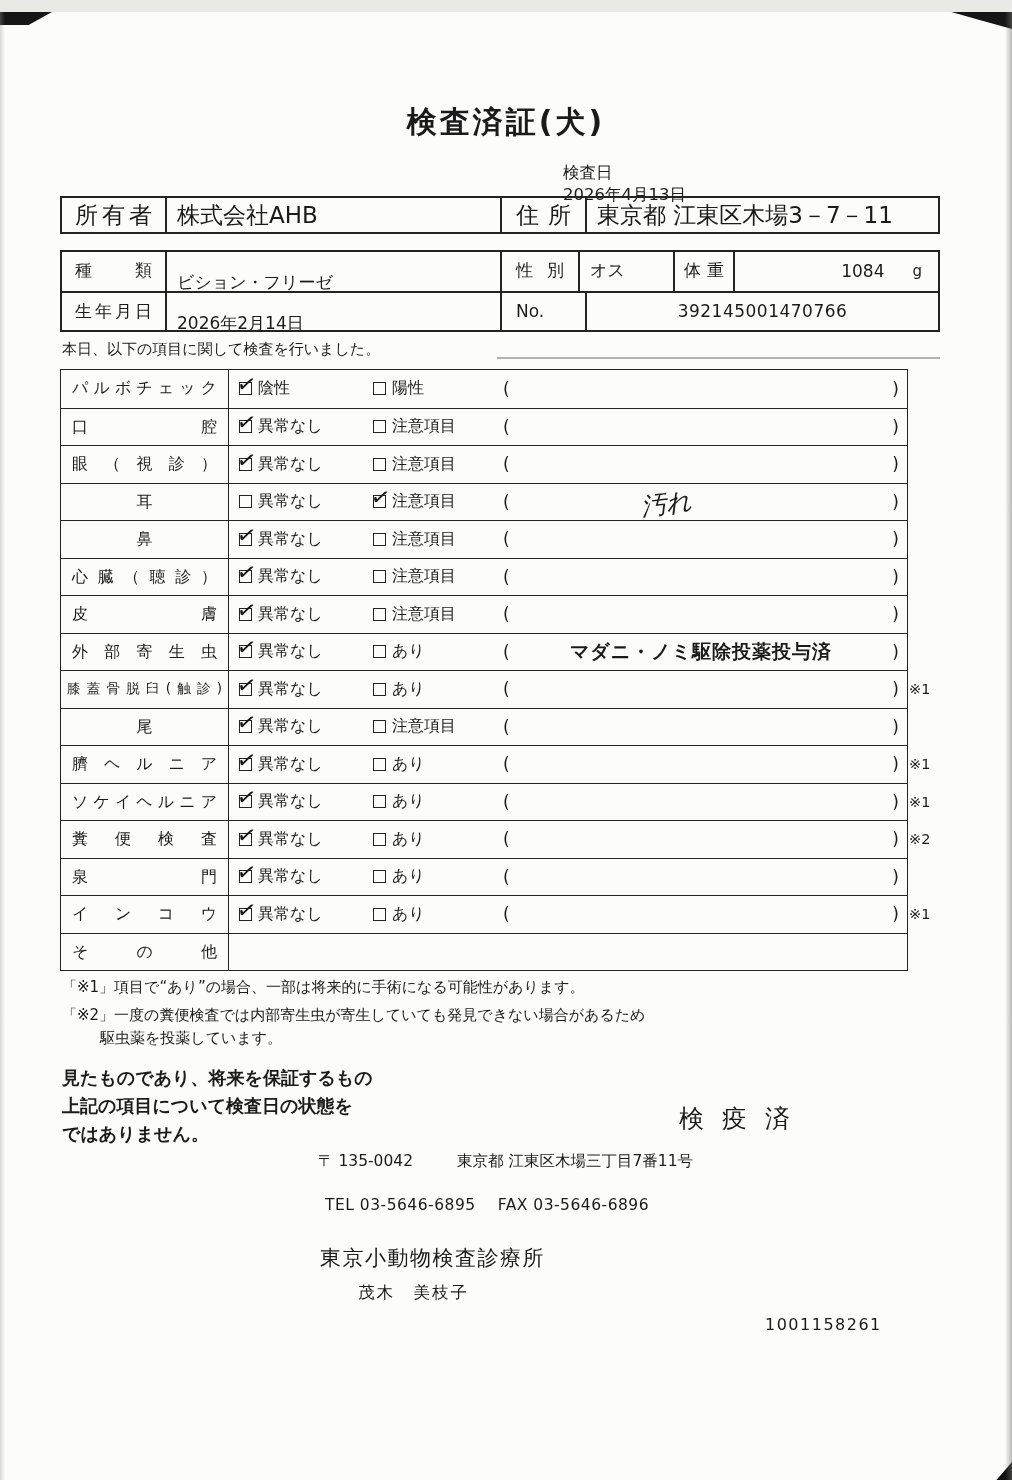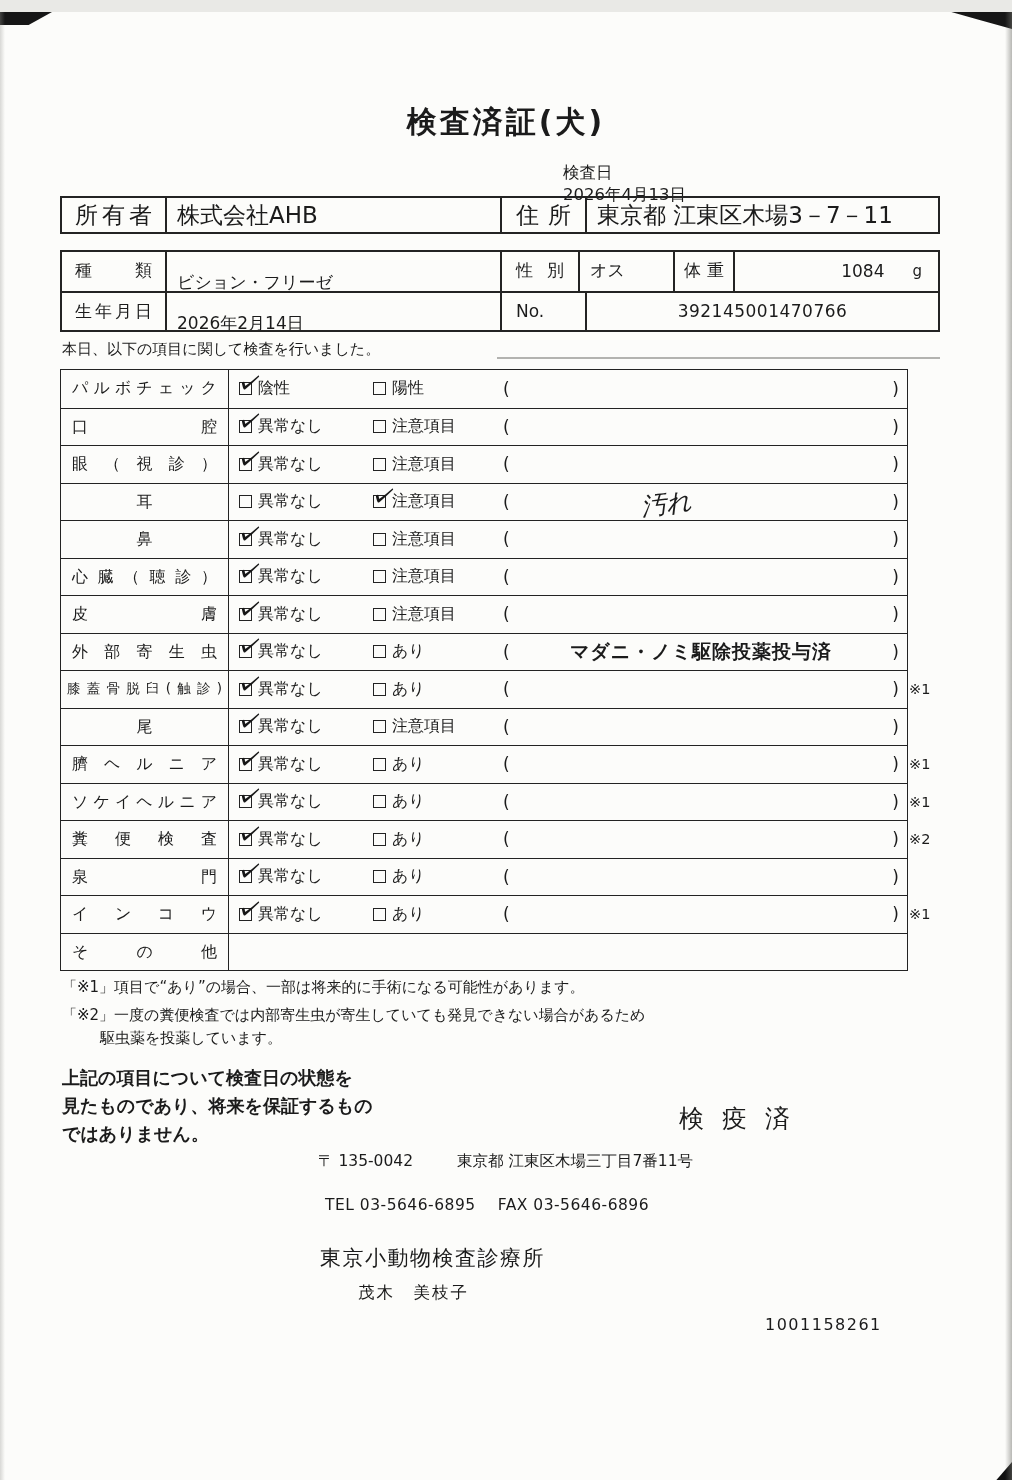--- a/index.html
+++ b/index.html
@@ -47,21 +47,21 @@
 
   .intro { position:absolute; top:328px; left:62px; font-size:15px; }
 
   
   .tbl-main { position:absolute; top:357px; left:60px; width:848px; border:1.6px solid #232323; font-size:16px; }
   .trow { display:flex; height:37.5px; position:relative; }
   .trow + .trow { border-top:1.4px solid #232323; }
   .c-item { width:168px; border-right:1.4px solid #232323; padding:0 11px; line-height:35px; text-align:justify; text-align-last:justify; overflow:hidden; }
   .c-item.center { text-align:center; text-align-last:center; }
   .c-item.small { font-size:13.5px; padding:0 6px; }
-  .c-opt { display:flex; align-items:center; gap:6px; padding-left:10px;font-family:Liberation Serif, serif; }
+  .c-opt { display:flex; align-items:center; gap:6px; padding-left:10px; }
   .c-opt1 { width:134px; }
   .c-opt2 { width:132px; }
   .box { width:13px; height:13px; border:1.8px solid #232323; position:relative; flex:none; }
   .c-opt.checked .box::after { content:"✓"; position:absolute; left:-3px; top:-12px; font-size:23px; font-weight:600; transform:rotate(10deg); color:#161616; }
   .c-note { flex:1; display:flex; align-items:center; padding:0 8px; }
   .paren { font-size:17px; }
   .note-text { flex:1; text-align:center; font-size:16px; }
   .note-text.handwritten { font-size:25px; font-style:italic; font-weight:400; transform:rotate(-7deg) translate(-35px,-2px); }
   .note-text.printed { font-size:19px; font-weight:600; letter-spacing:1px; }
   .c-mark { position:absolute; right:-38px; top:0; height:100%; width:36px; display:flex; align-items:center; font-size:14.5px; }
@@ -416,22 +416,22 @@
         </div>
         <div class="c-mark"></div>
       </div>
     </div>
 
   <div class="fn1">「※1」項目で“あり”の場合、一部は将来的に手術になる可能性があります。</div>
   <div class="fn2a">「※2」一度の糞便検査では内部寄生虫が寄生していても発見できない場合があるため</div>
   <div class="fn2b">駆虫薬を投薬しています。</div>
 
   <div class="statement">
+    <div>見たものであり、将来を保証するもの</div>
     <div>上記の項目について検査日の状態を</div>
-    <div>見たものであり、将来を保証するもの</div>
     <div>ではありません。</div>
   </div>
 
   <div class="stamp">検疫済</div>
 
   <div class="addr-row">
     <span>〒 135-0042</span>
     <span>東京都 江東区木場三丁目7番11号</span>
   </div>
   <div class="tel-row">

